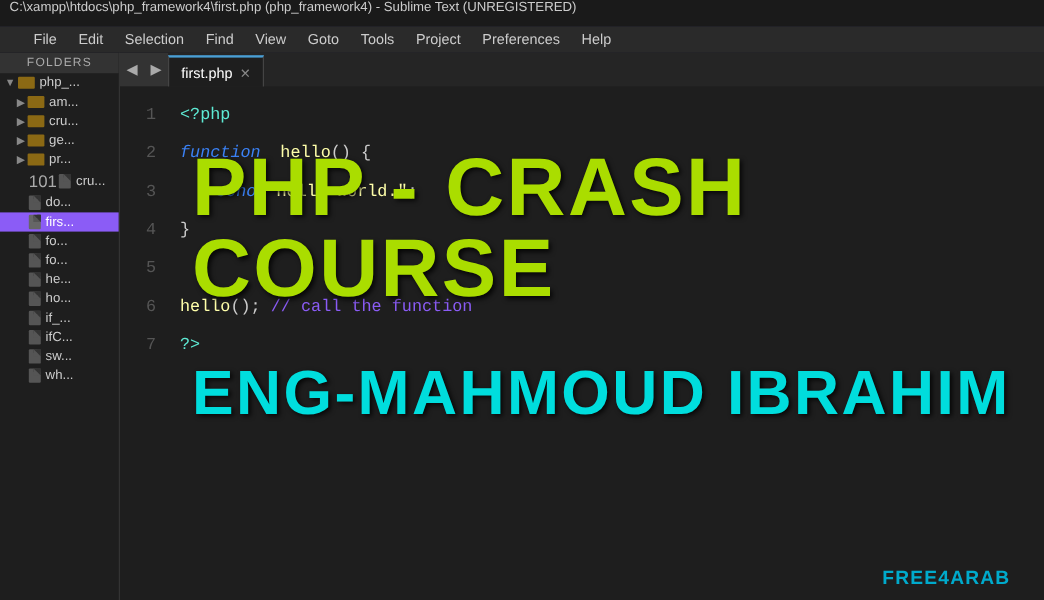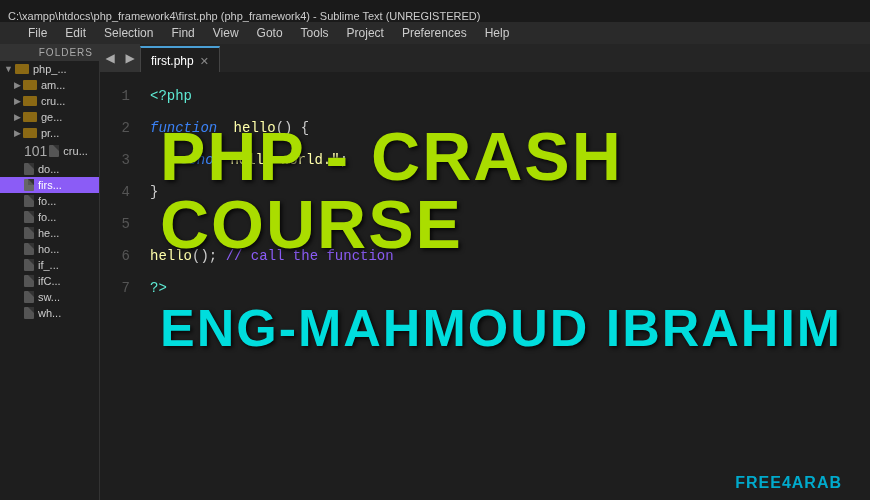--- a/index.html
+++ b/index.html
@@ -9,21 +9,21 @@
       overflow: hidden;
       font-family: 'Consolas', 'Courier New', monospace;
       background: #1a1a2e;
     }
 
     
     #title-bar {
       background: #1a1a1a;
       height: 22px;
       display: flex;
-      align-items: flex-end;
+      align-items: flex-start;
       padding: 0 8px;
     }
     #title-bar-text {
       color: #cccccc;
       font-size: 11px;
       font-family: Arial, sans-serif;
     }
 
     
     #menu-bar {
@@ -56,21 +56,21 @@
       overflow: hidden;
       flex-shrink: 0;
     }
     #folders-header {
       background: #333;
       color: #aaa;
       font-size: 10px;
       font-family: Arial, sans-serif;
       padding: 3px 6px;
       letter-spacing: 1px;
-      text-align: right;
+      text-align: center;
     }
     .sidebar-item {
       display: flex;
       align-items: center;
       padding: 2px 4px;
       cursor: pointer;
       color: #cccccc;
       font-size: 11px;
       font-family: Arial, sans-serif;
     }

